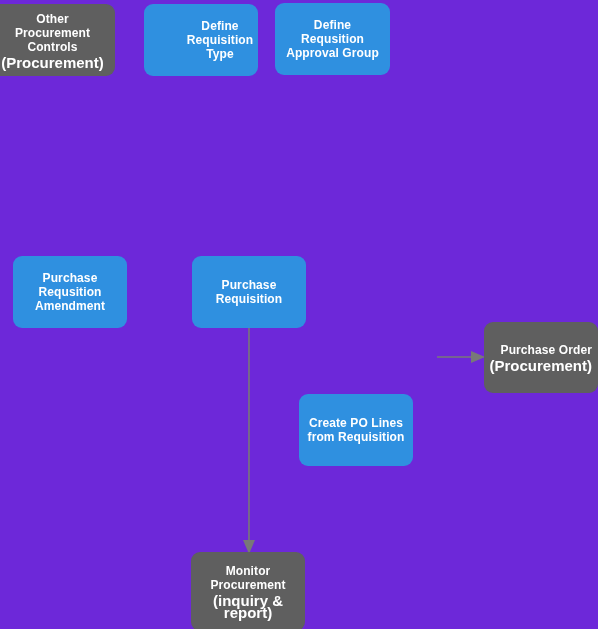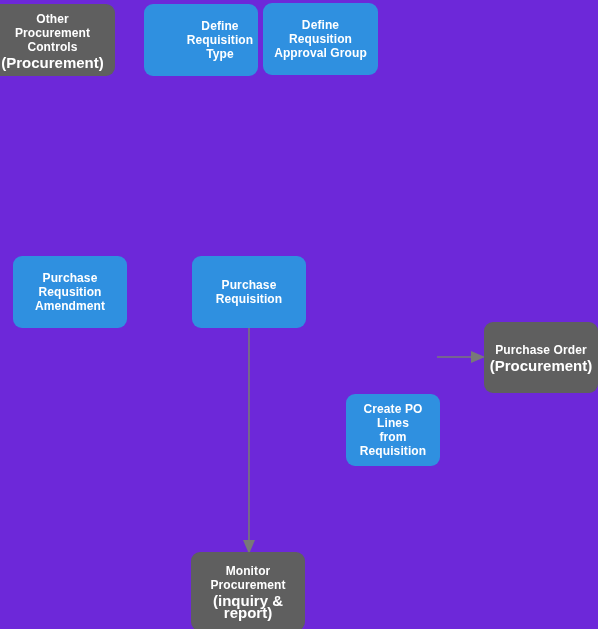--- a/index.html
+++ b/index.html
@@ -79,43 +79,43 @@
 Procurement
 Controls</div>
     <div class="subtitle">(Procurement)</div>
   </div>
 
   <div class="node blue" style="left:144px; top:4px; width:114px; height:72px;padding-left:44px;">
     <div class="title">Define
 Requisition Type</div>
   </div>
 
-  <div class="node blue" style="left:263px; top:3px; width:115px; height:72px;">
+  <div class="node blue" style="left:275px; top:3px; width:115px; height:72px;">
     <div class="title">Define Requsition
 Approval Group</div>
   </div>
 
 
   <div class="node blue" style="left:13px; top:256px; width:114px; height:72px;">
     <div class="title">Purchase
 Requsition
 Amendment</div>
   </div>
 
   <div class="node blue" style="left:192px; top:256px; width:114px; height:72px;">
     <div class="title">Purchase
 Requisition</div>
   </div>
 
-  <div class="node gray" style="left:484px; top:322px; width:114px; height:71px;">
+  <div class="node gray" style="left:484px; top:322px; width:114px; height:71px;align-items:flex-end;">
     <div class="title">Purchase Order</div>
     <div class="subtitle">(Procurement)</div>
   </div>
 
-  <div class="node blue" style="left:299px; top:394px; width:94px; height:72px;margin-left:47px;">
+  <div class="node blue" style="left:299px; top:394px; width:114px; height:72px;">
     <div class="title">Create PO Lines
 from Requisition</div>
   </div>
 
   <div class="node gray" style="left:191px; top:552px; width:114px; height:79px;">
     <div class="title">Monitor
 Procurement</div>
     <div class="subtitle">(inquiry &amp; report)</div>
   </div>
 

